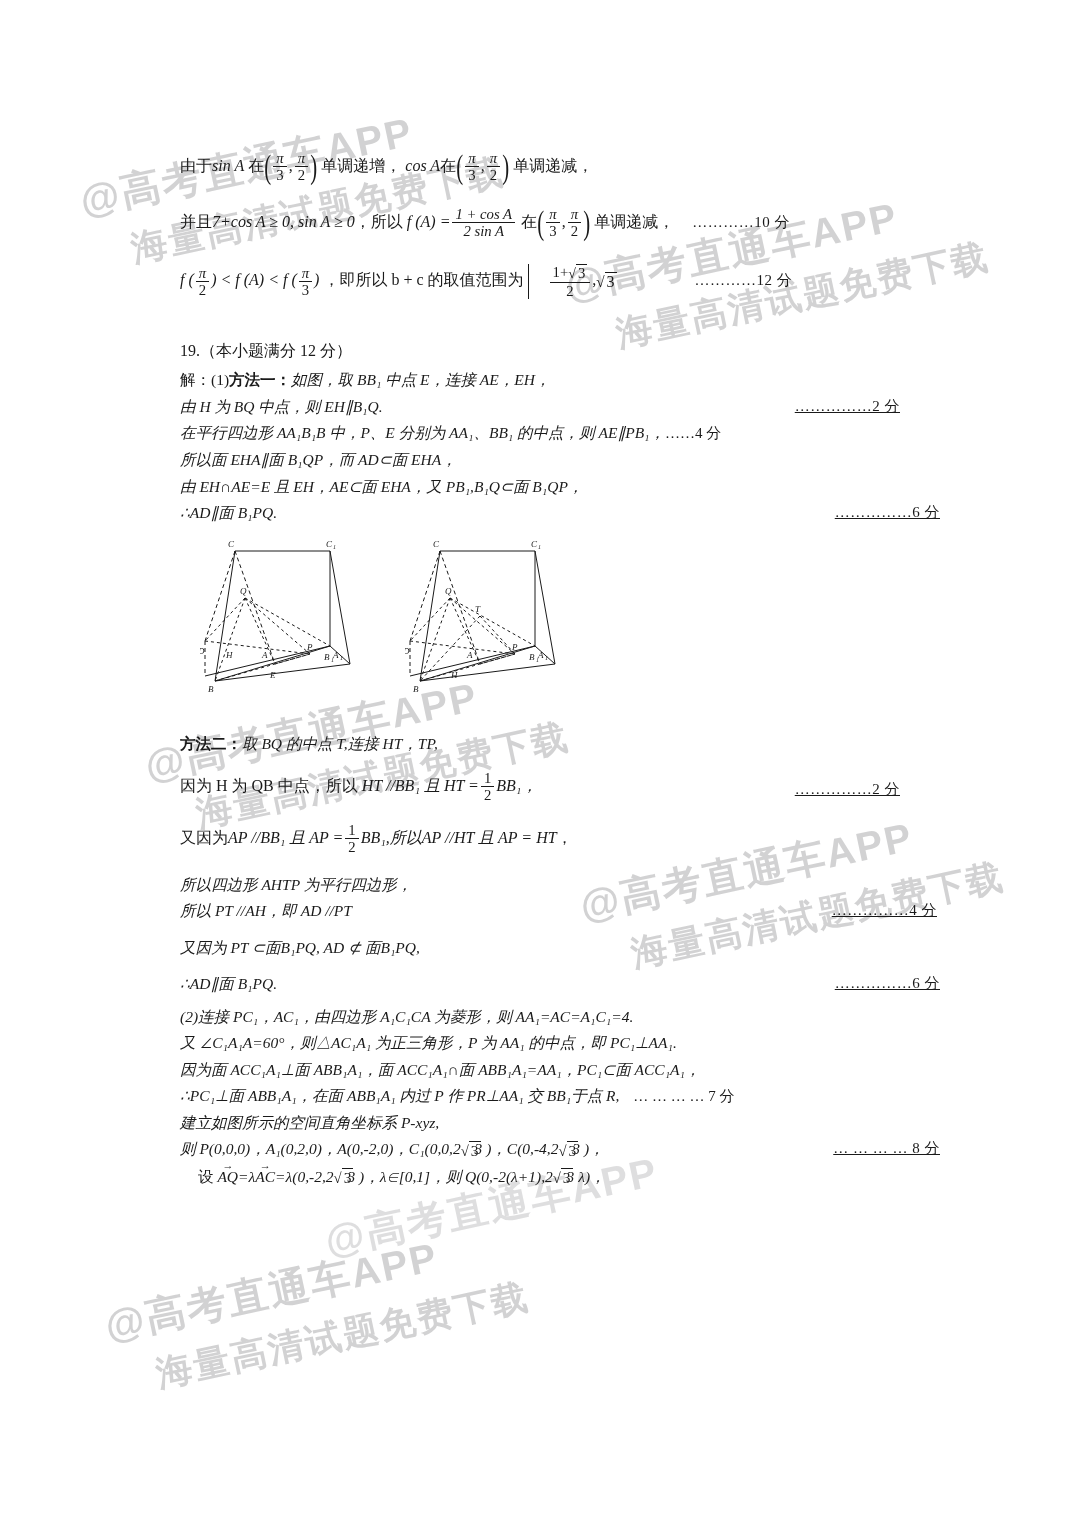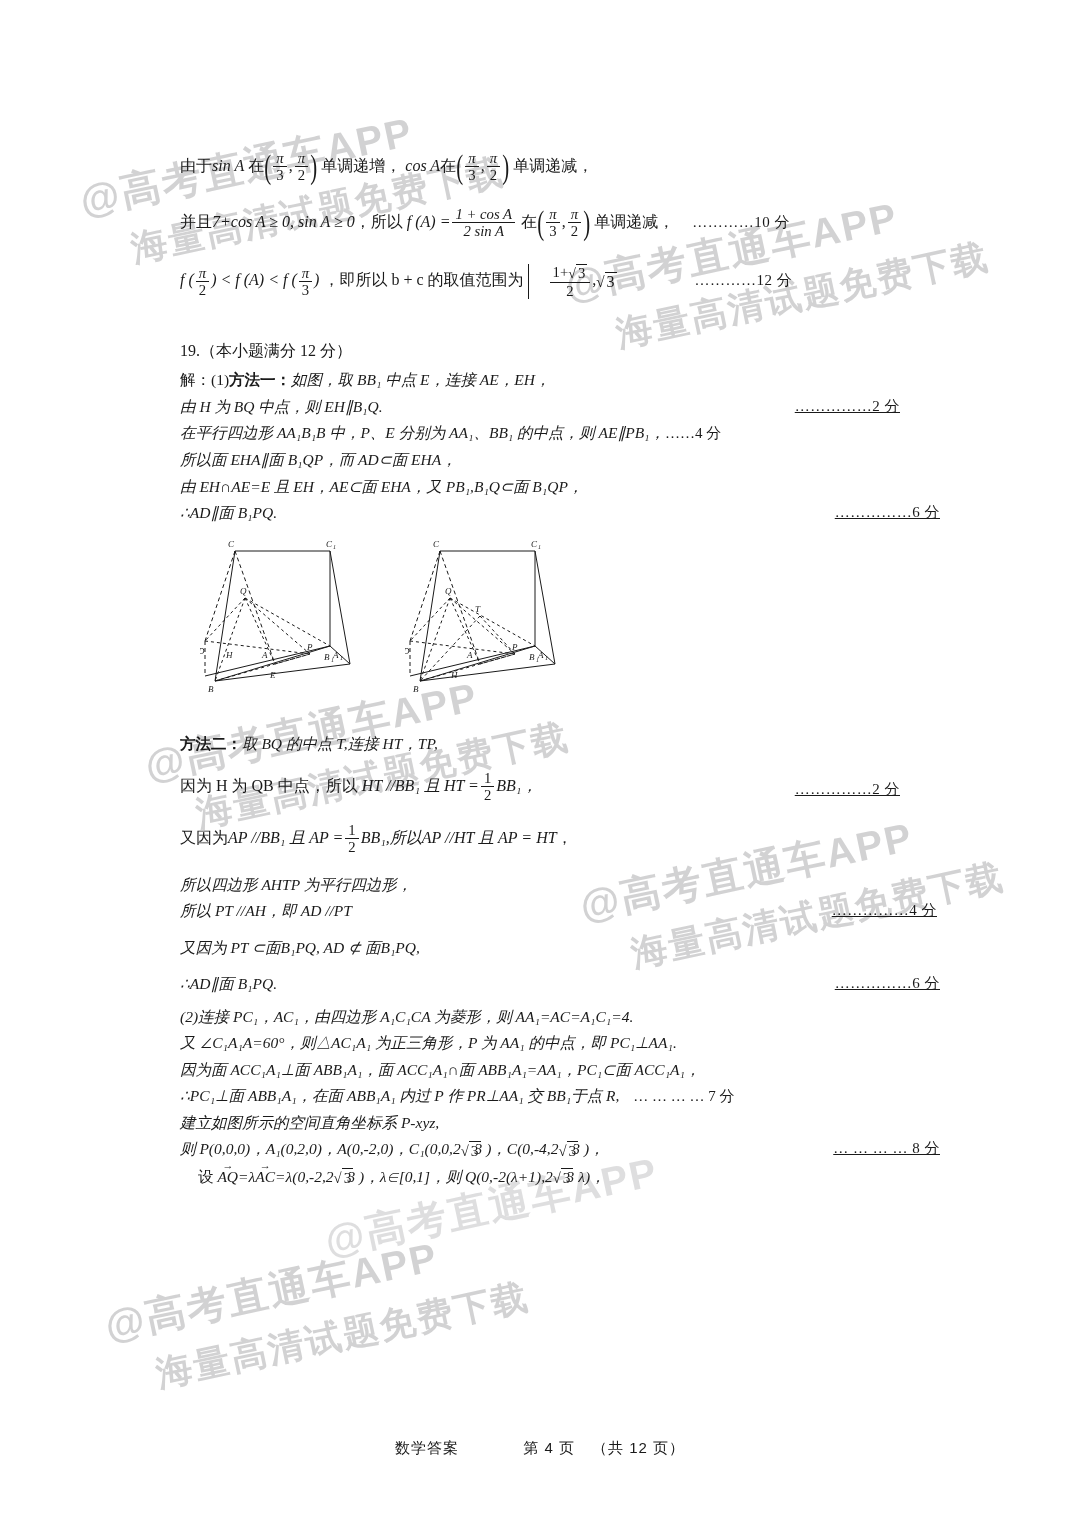--- a/index.html
+++ b/index.html
@@ -361,20 +361,14 @@
       <span class="it">则 P(0,0,0)，A₁(0,2,0)，A(0,-2,0)，C₁(0,0,2</span><span class="rad"><span style="font-size:0.95em">√</span><span class="bar">3</span></span><span class="it" style="margin-left:-6px">3 )，C(0,-4,2</span><span class="rad"><span style="font-size:0.95em">√</span><span class="bar">3</span></span><span class="it" style="margin-left:-6px">3 )，</span>
       <span class="score" style="right:0">… … … … 8 分</span>
     </div>
     <div class="line" style="margin-left:18px;">
       <span>设</span>
       <span class="vec it">AQ</span><span class="it">=λ</span><span class="vec it">AC</span><span class="it">=λ(0,-2,2</span><span class="rad"><span style="font-size:0.95em">√</span><span class="bar">3</span></span><span class="it" style="margin-left:-6px">3 )，λ∈[0,1]，则 Q(0,-2(λ+1),2</span><span class="rad"><span style="font-size:0.95em">√</span><span class="bar">3</span></span><span class="it" style="margin-left:-6px">3 λ)，</span>
     </div>
 
   </div>
 
-  <div class="footer">
-    <span>数学答案</span>
-    <span style="display:inline-block;width:30px"></span>
-    <span>第 4 页</span>
-    <span>（共 12 页）</span>
-  </div>
 
 </div>
 
 </body></html>

